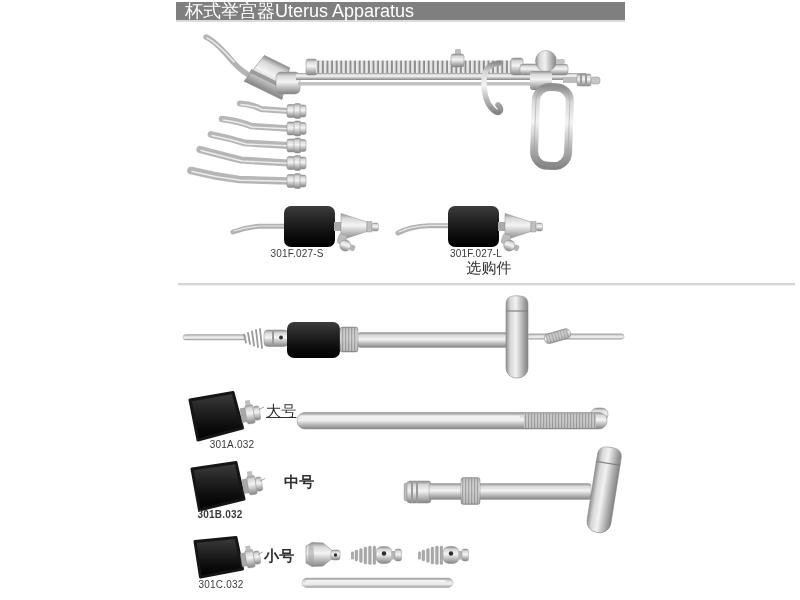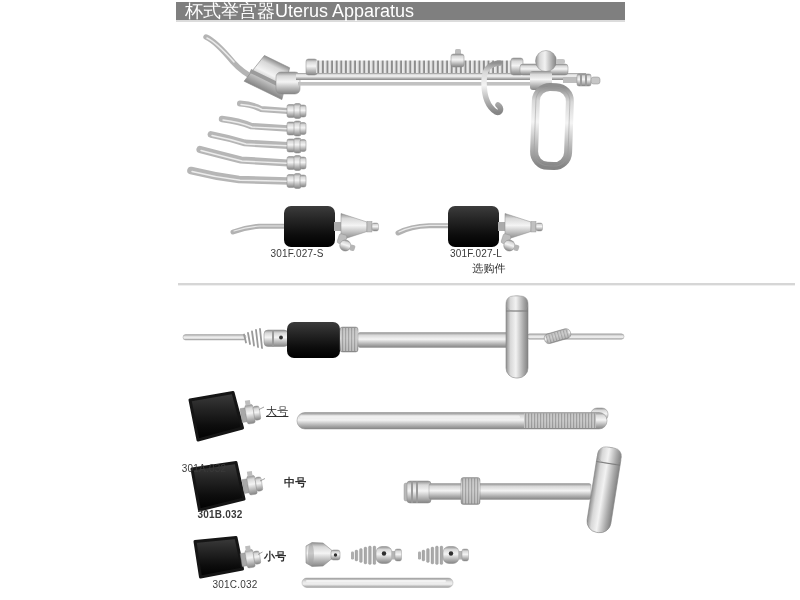--- a/index.html
+++ b/index.html
@@ -17,21 +17,21 @@
   .header-bar .t.en{}
   .divider{
     position:absolute;left:178px;top:283px;width:617px;height:2px;
     background:#d6d6d6;border-bottom:1px solid #efefef;
   }
   .lbl{
     position:absolute;color:#3a3a3a;font-size:10px;line-height:10px;
     white-space:nowrap;letter-spacing:.2px;
   }
   .lbl.center{transform:translateX(-50%);}
-  .lbl.zh{font-size:11px;color:#2f2f2f;}
+  .lbl.zh{font-size:15px;color:#2f2f2f;}
   svg{position:absolute;left:0;top:0;}
 </style>
 </head>
 <body>
 
 <div class="stage">
 
   <div class="header-bar">
     <span class="t zh">杯式举宫器</span>
     <span class="t en">Uterus Apparatus</span>
@@ -307,21 +307,21 @@
     </g>
   </svg>
 
   <div class="divider"></div>
 
   <div class="lbl center" style="left:297px;top:249px;">301F.027-S</div>
   <div class="lbl center" style="left:476px;top:249px;">301F.027-L</div>
   <div class="lbl center zh" style="left:489px;top:263px;">选购件</div>
 
   <div class="lbl zh" style="left:266px;top:406px;text-decoration:underline;">大号</div>
-  <div class="lbl center" style="left:204px;top:440px;margin-top:24px;">301A.032</div>
+  <div class="lbl center" style="left:232px;top:440px;">301A.032</div>
 
   <div class="lbl zh" style="left:284px;top:477px;font-weight:bold;">中号</div>
   <div class="lbl center" style="left:220px;top:510px;font-weight:bold;">301B.032</div>
 
   <div class="lbl zh" style="left:264px;top:551px;font-weight:bold;">小号</div>
-  <div class="lbl center" style="left:235px;top:580px;">301C.032</div>
+  <div class="lbl center" style="left:221px;top:580px;">301C.032</div>
 
 </div>
 
 </body></html>

